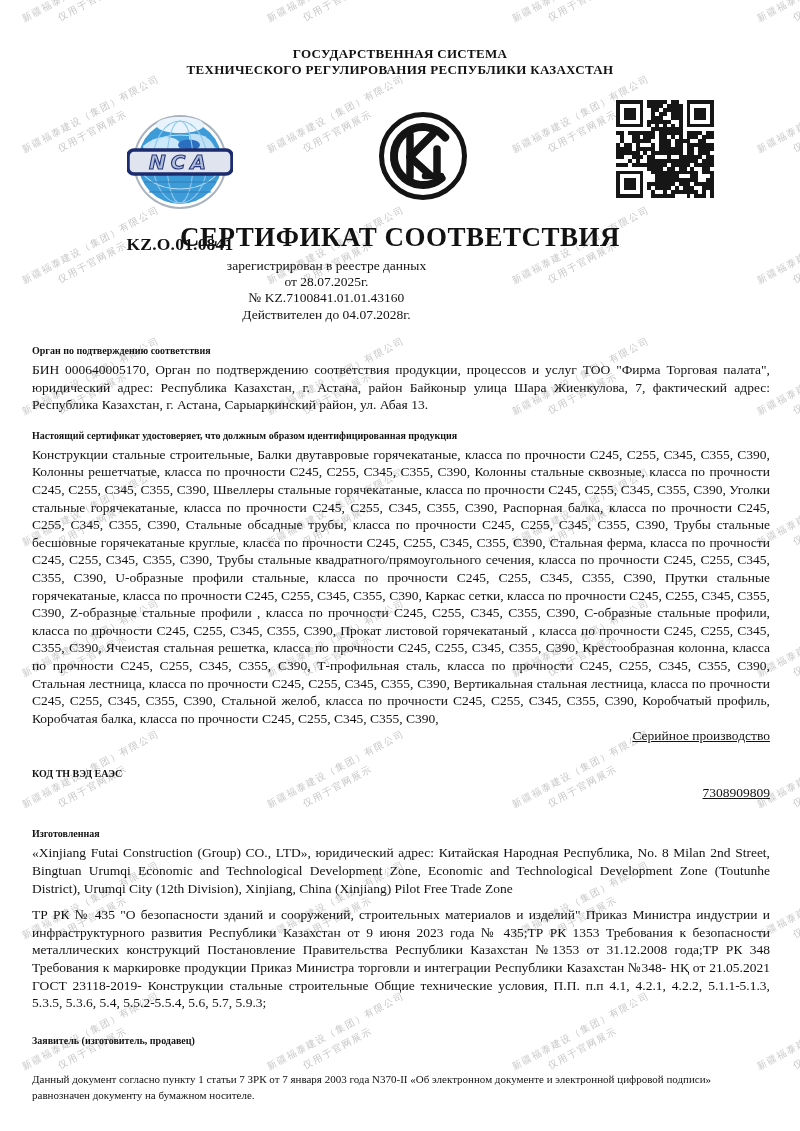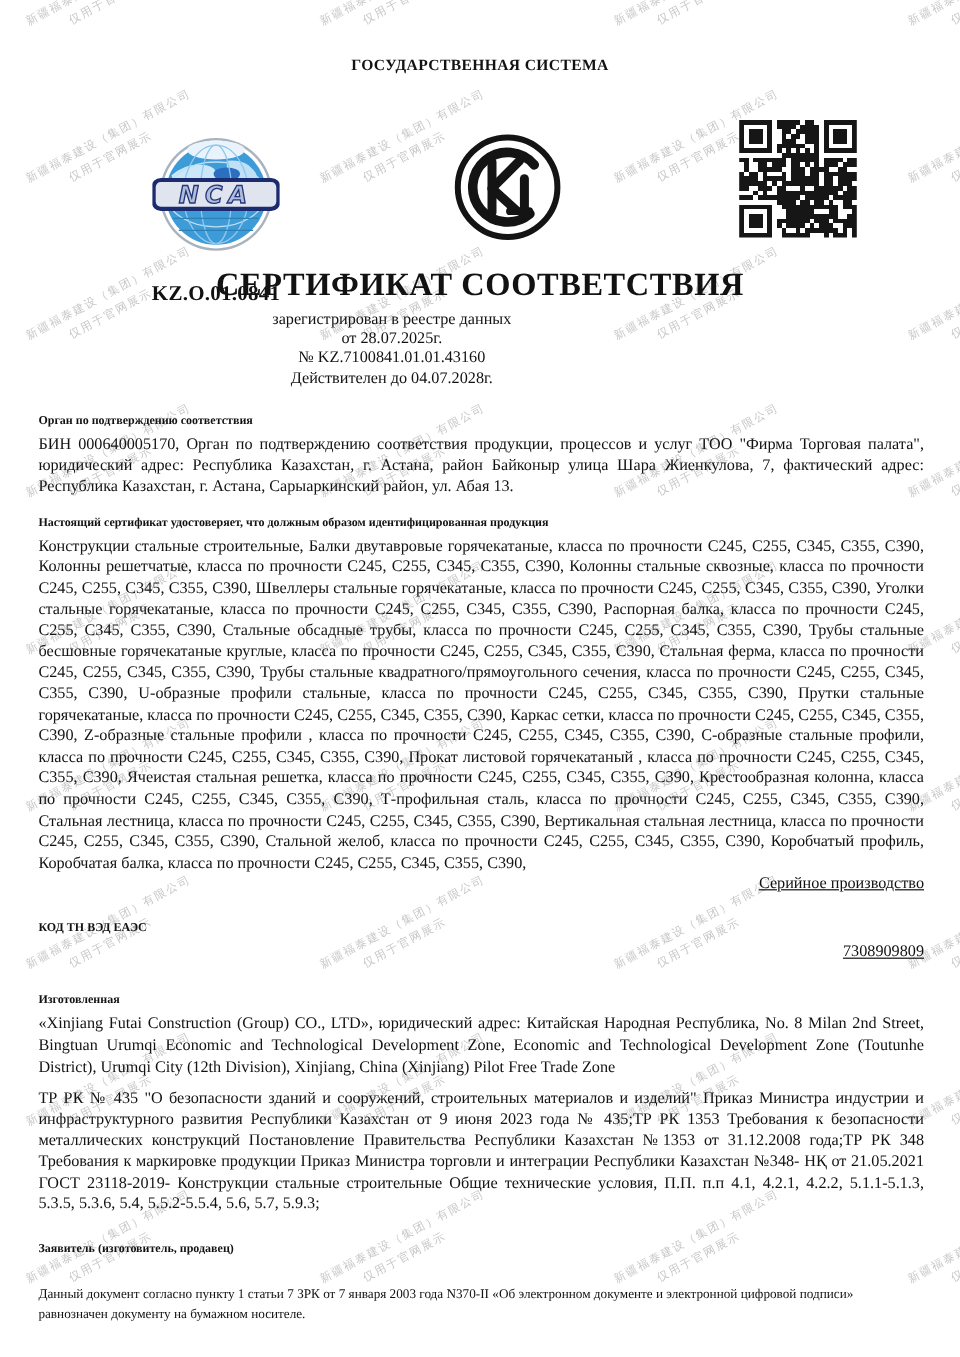--- a/index.html
+++ b/index.html
@@ -82,20 +82,21 @@
       <div class="wm" style="left: 20px; top: 1062px;"><span>新疆福泰建设（集团）有限公司</span><span class="l2">仅用于官网展示</span></div>
       <div class="wm" style="left: 265px; top: 1062px;"><span>新疆福泰建设（集团）有限公司</span><span class="l2">仅用于官网展示</span></div>
       <div class="wm" style="left: 510px; top: 1062px;"><span>新疆福泰建设（集团）有限公司</span><span class="l2">仅用于官网展示</span></div>
       <div class="wm" style="left: 755px; top: 1062px;"><span>新疆福泰建设（集团）有限公司</span><span class="l2">仅用于官网展示</span></div>
     </div>
 
   <div class="content">
 
     <div class="doc-header">
       <div>ГОСУДАРСТВЕННАЯ СИСТЕМА</div>
+      <div>ТЕХНИЧЕСКОГО РЕГУЛИРОВАНИЯ РЕСПУБЛИКИ КАЗАХСТАН</div>
     </div>
 
     <svg class="nca" viewBox="0 0 106 104">
       <circle cx="53" cy="50" r="47" fill="#aab3bd"></circle>
       <circle cx="53" cy="50" r="45" fill="#ffffff"></circle>
       <circle cx="53" cy="50" r="42" fill="#3d9bd8"></circle>
       <ellipse cx="53" cy="13" rx="24" ry="8" fill="#e9f3fb"></ellipse>
       <path d="M16 34 Q30 22 46 26 Q58 30 50 40 Q38 48 26 44 Q16 40 16 34 Z" fill="#dcEFfb" opacity="0.9"></path>
       <path d="M62 22 Q78 20 86 32 Q90 40 80 42 Q68 42 62 34 Z" fill="#cfe8f8" opacity="0.9"></path>
       <ellipse cx="62" cy="33" rx="11" ry="5.5" fill="#2a6fc0"></ellipse>

